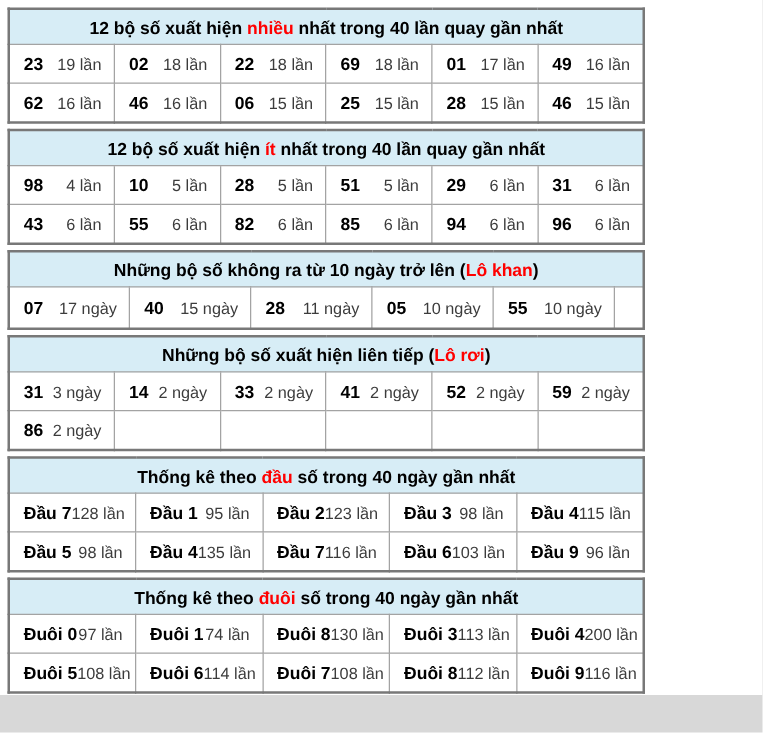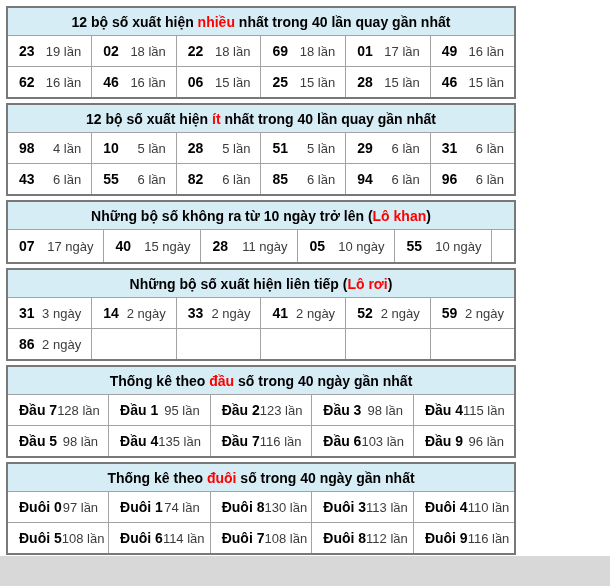--- a/index.html
+++ b/index.html
@@ -519,21 +519,21 @@
             </td>
             <td>
               <div class="cell">
                 <span class="num">Đuôi 3</span>
                 <span class="cnt">113 lần</span>
               </div>
             </td>
             <td>
               <div class="cell">
                 <span class="num">Đuôi 4</span>
-                <span class="cnt">110 lần</span>
+                <span class="cnt">200 lần</span>
               </div>
             </td>
           </tr>
           <tr>
             <td>
               <div class="cell">
                 <span class="num">Đuôi 5</span>
                 <span class="cnt">108 lần</span>
               </div>
             </td>

